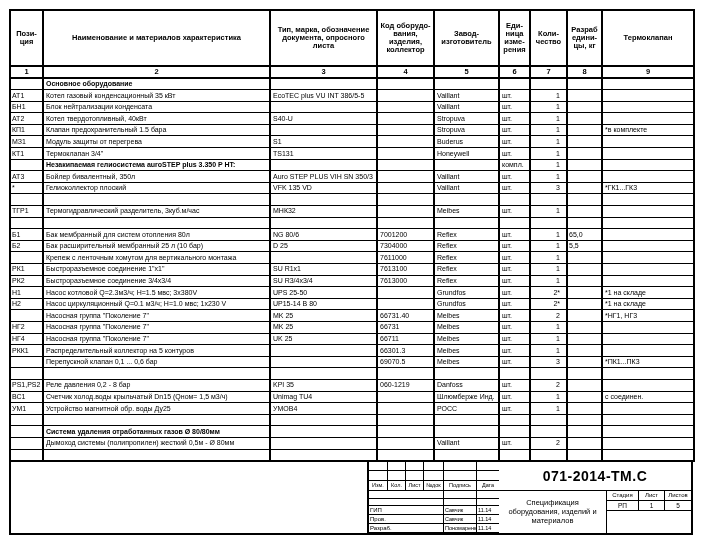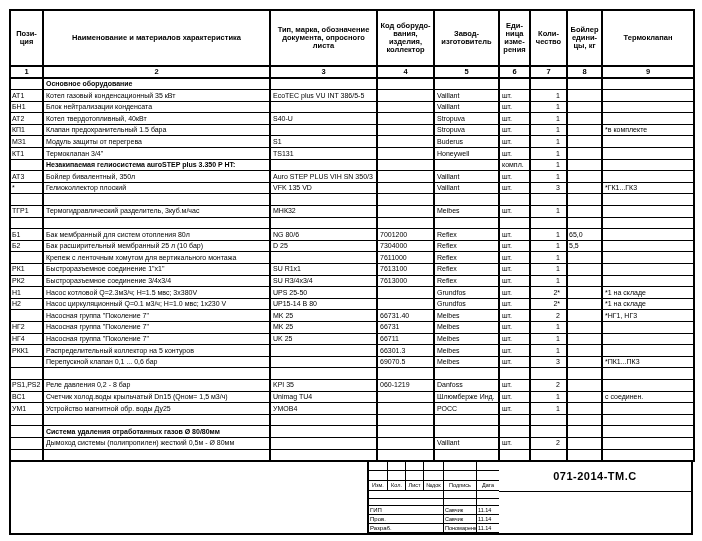--- a/index.html
+++ b/index.html
@@ -38,21 +38,21 @@
   .c-izm{width:19px;} .c-kol{width:18px;} .c-list{width:18px;}
   .c-ndok{width:20px;} .c-podp{width:33px;} .c-data{width:22px; border-right:none !important;}
   .srow.e1 { height:10px; } .srow.hd { height:10px; font-size:5.5px; }
   .srow.hd .sc { justify-content:center; }
   .srow.e2 { height:8px; } .srow.sign { height:9px; font-size:6px; }
   .sc.role{ width:75px; } .sc.nm{ width:33px; font-size:5.5px; } .sc.dt{ width:22px; border-right:none !important; font-size:5.5px;}
 
   .stamp-right { width:192px; display:flex; flex-direction:column; }
   .doc-box { height:30px; border-bottom:1px solid #000; display:flex;
              align-items:center; justify-content:center;
-             font-weight:bold; font-size:11px; letter-spacing:0.5px; }
+             font-weight:bold; font-size:14px; letter-spacing:0.5px; }
   .below { display:flex; height:43px; }
   .title-box { width:108px; border-right:1px solid #000; display:flex;
                align-items:center; justify-content:center; text-align:center;
                font-size:7.5px; line-height:1.25; padding:0 4px; }
   .stage-col { width:84px; display:flex; flex-direction:column; }
   .stage-row { display:flex; height:10px; }
   .stage-row > div { border-right:1px solid #000; border-bottom:1px solid #000;
                      display:flex; align-items:center; justify-content:center;
                      font-size:6.5px; }
   .stage-row.hd > div { font-size:6px; }
@@ -79,21 +79,21 @@
       </colgroup>
       <thead>
         <tr class="head">
           <th>Пози-ция</th>
           <th>Наименование и материалов характеристика</th>
           <th>Тип, марка, обозначение документа, опросного листа</th>
           <th>Код оборудо-вания, изделия, коллектор</th>
           <th>Завод-изготовитель</th>
           <th>Еди-ница изме-рения</th>
           <th>Коли-чество</th>
-          <th>Бойлер едини-цы, кг</th>
+          <th>Разраб едини-цы, кг</th>
           <th>Термоклапан</th>
         </tr>
         <tr class="nums">
           <th>1</th>
           <th>2</th>
           <th>3</th>
           <th>4</th>
           <th>5</th>
           <th>6</th>
           <th>7</th>
@@ -519,18 +519,34 @@
           </div>
           <div class="srow sign">
             <div class="sc role">Разраб.</div>
             <div class="sc nm">Пономаренко</div>
             <div class="sc dt">11.14</div>
           </div>
         </div>
 
         <div class="stamp-right">
           <div class="doc-box">071-2014-ТМ.С</div>
+          <div class="below">
+            <div class="title-box">Спецификация оборудования, изделий и материалов</div>
+            <div class="stage-col">
+              <div class="stage-row hd">
+                <div class="st-1">Стадия</div>
+                <div class="st-2">Лист</div>
+                <div class="st-3">Листов</div>
+              </div>
+              <div class="stage-row val">
+                <div class="st-1">РП</div>
+                <div class="st-2">1</div>
+                <div class="st-3">5</div>
+              </div>
+              <div class="stage-empty"></div>
+            </div>
+          </div>
         </div>
       </div>
     </div>
 
   </div>
 </div>
 
 </body></html>

